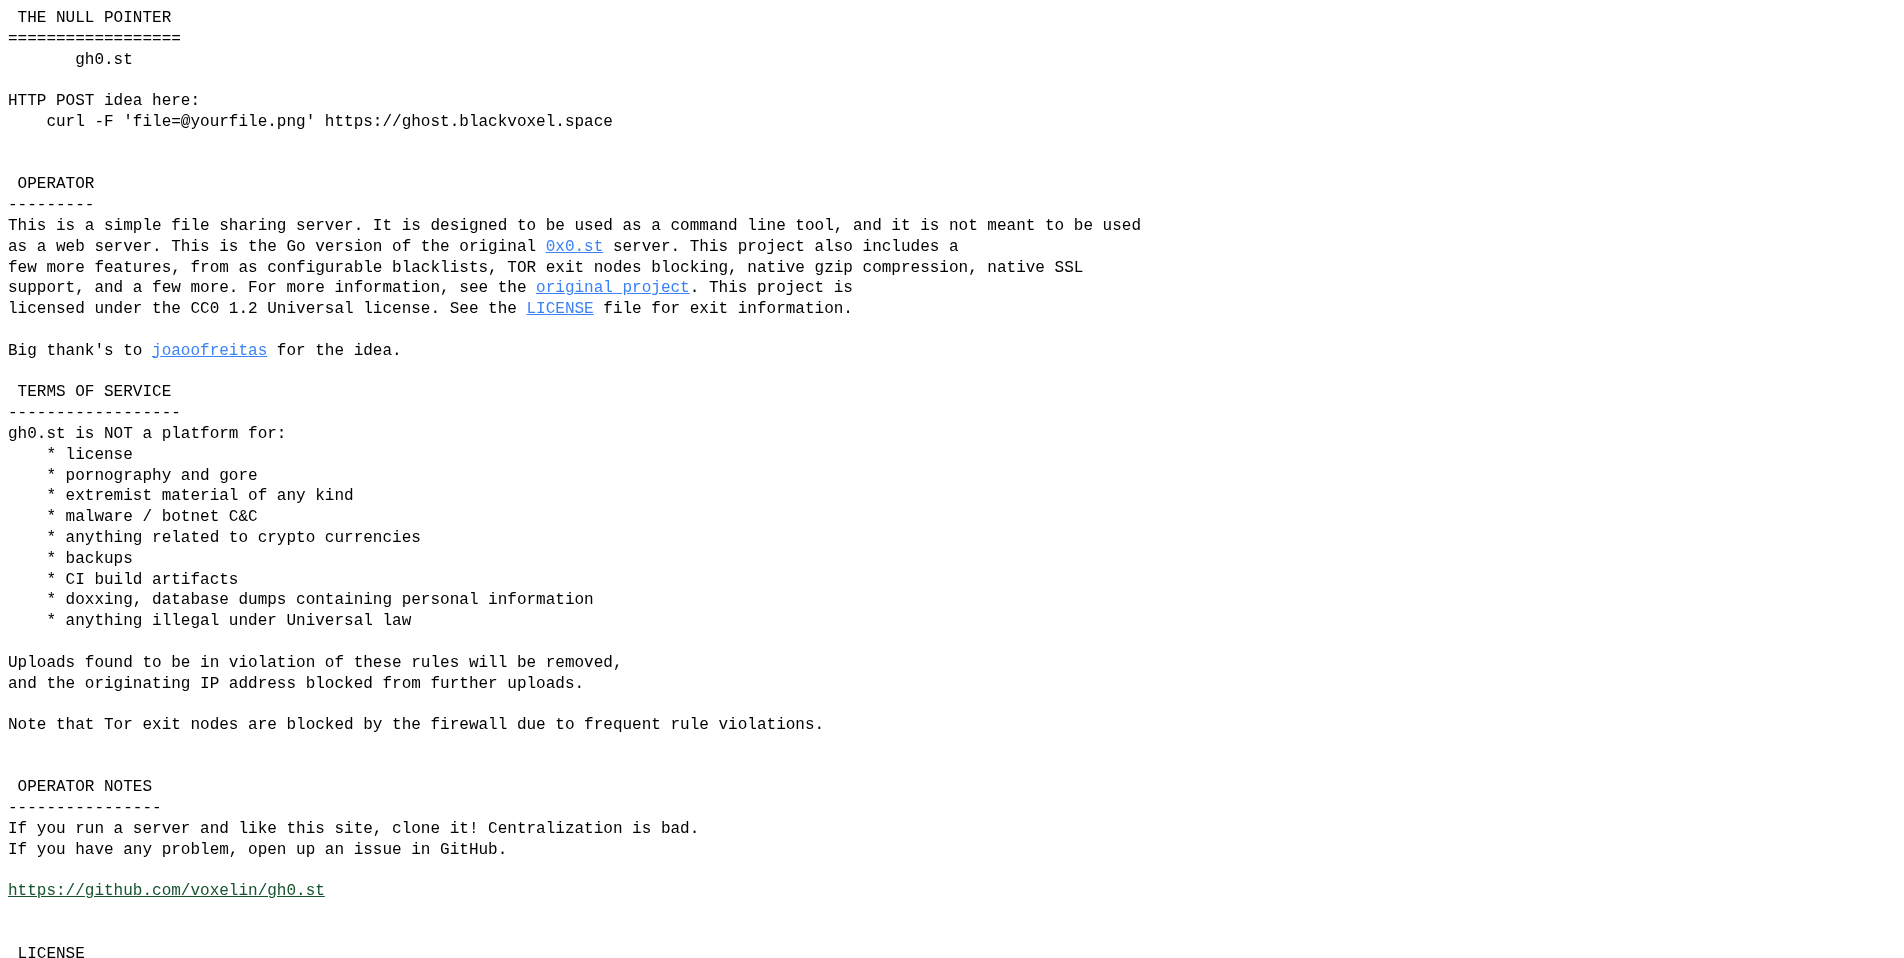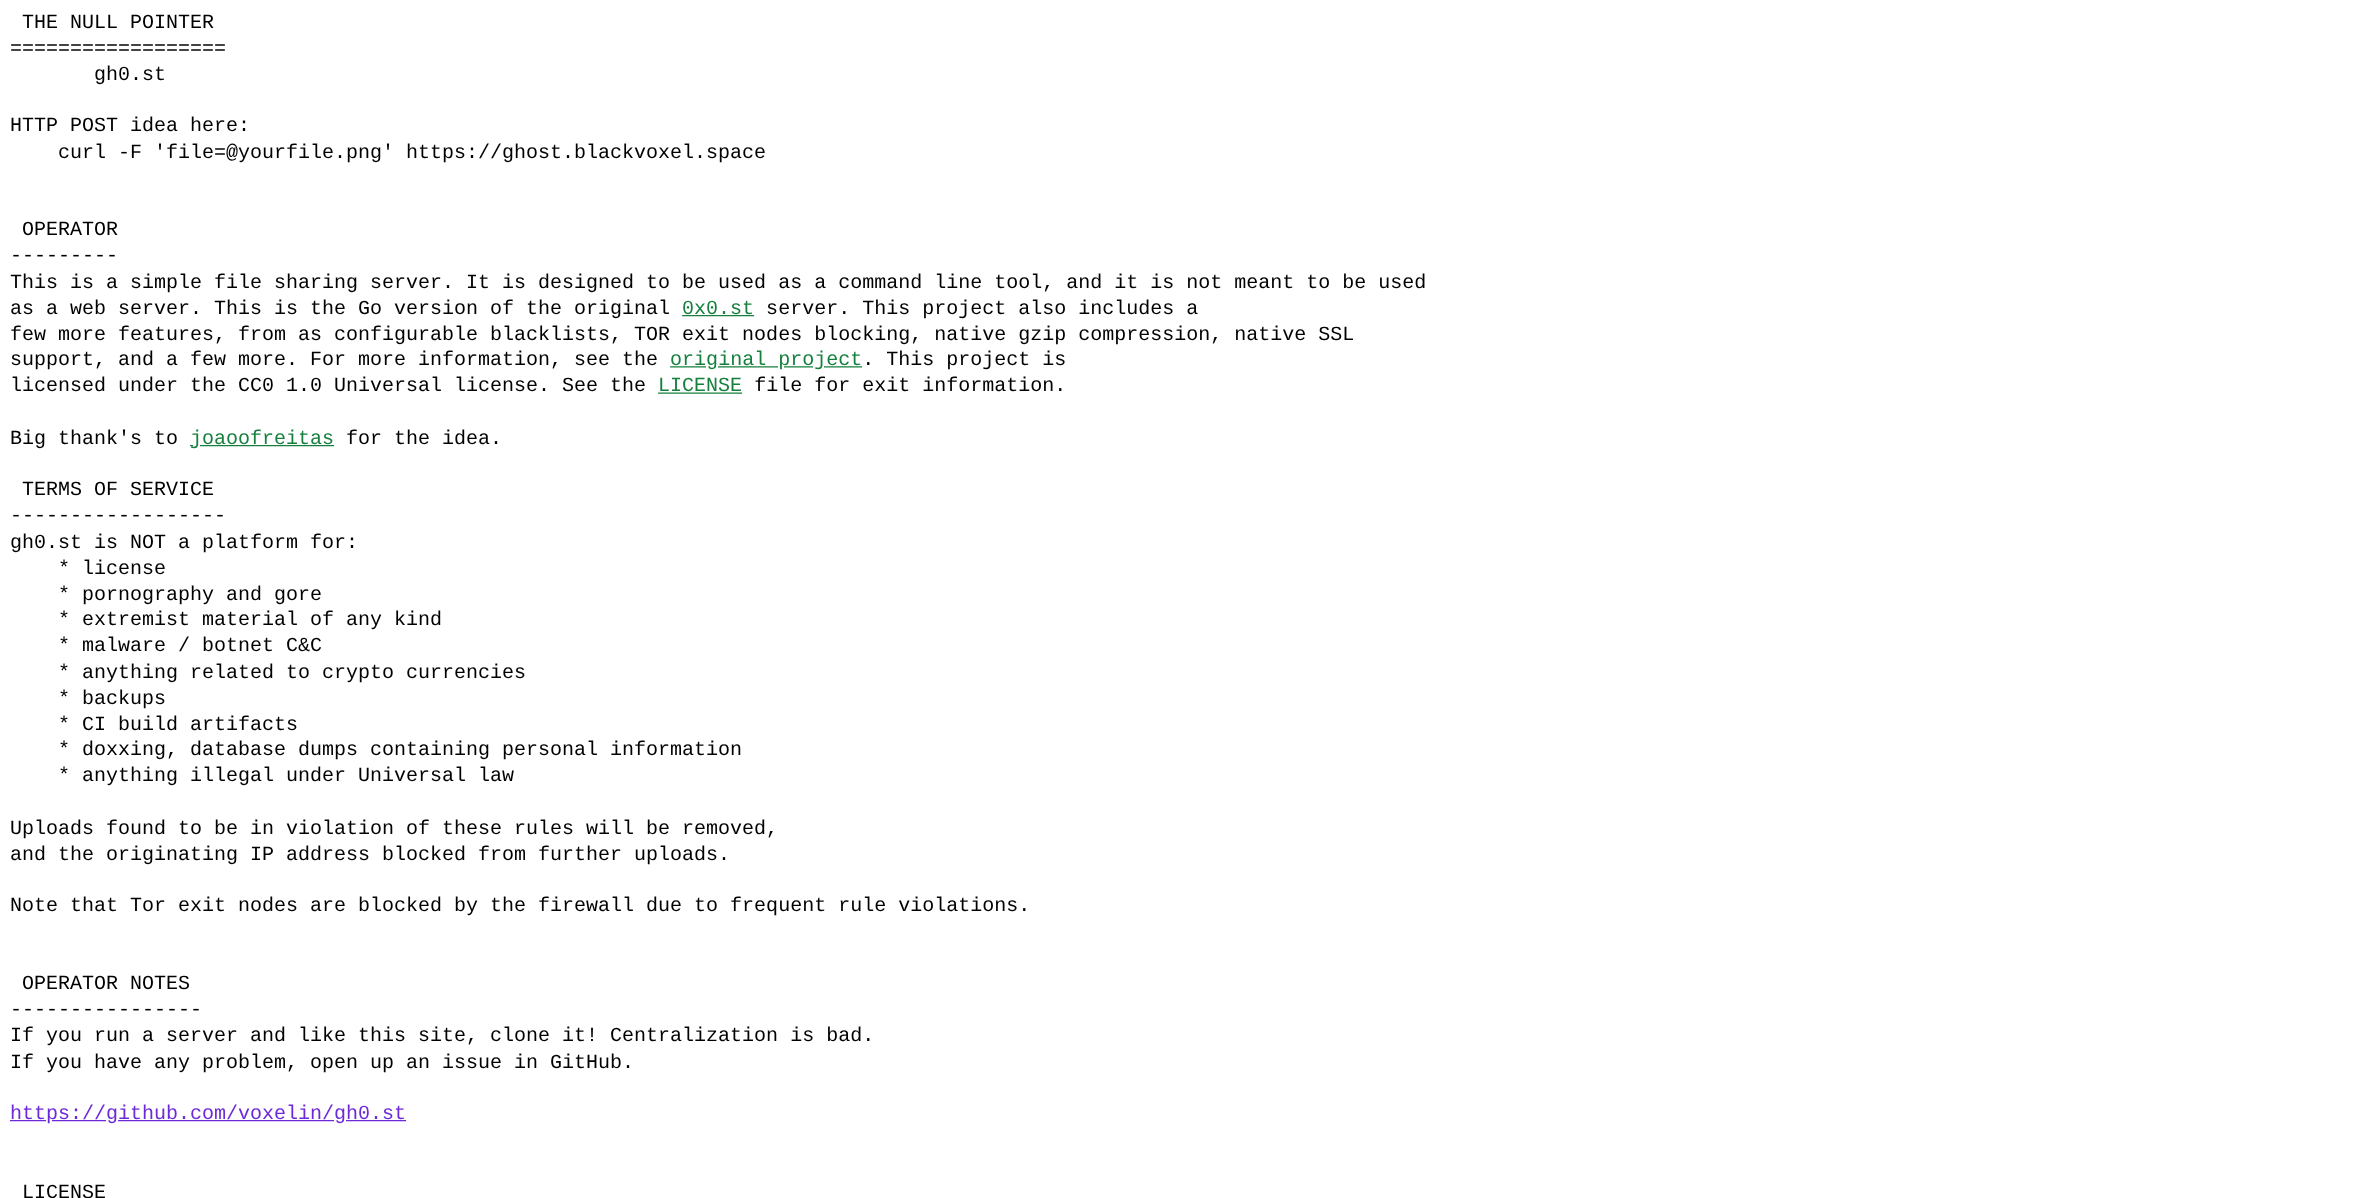--- a/index.html
+++ b/index.html
@@ -10,45 +10,45 @@
       padding: 8px;
       background: #ffffff;
       color: #000000;
     }
     pre {
       font-family: inherit;
       margin: 0;
       white-space: pre;
     }
     a {
-      color: #15803d;
+      color: #3b82f6;
       text-decoration: underline;
     }
     a.visited {
-      color: #6d28d9;
+      color: #14532d;
     }
   </style>
 </head>
 <body>
 
 <pre><span> THE NULL POINTER</span>
 <span>==================</span>
 <span>       gh0.st</span>
 
 <span>HTTP POST idea here:</span>
 <span>    curl -F 'file=@yourfile.png' https://ghost.blackvoxel.space</span>
 
 
 <span> OPERATOR</span>
 <span>---------</span>
 <span>This is a simple file sharing server. It is designed to be used as a command line tool, and it is not meant to be used</span>
 <span>as a web server. This is the Go version of the original </span><a href="#">0x0.st</a><span> server. This project also includes a</span>
 <span>few more features, from as configurable blacklists, TOR exit nodes blocking, native gzip compression, native SSL</span>
 <span>support, and a few more. For more information, see the </span><a href="#">original project</a><span>. This project is</span>
-<span>licensed under the CC0 1.0 Universal license. See the </span><a href="#">LICENSE</a><span> file for exit information.</span>
+<span>licensed under the CC0 1.2 Universal license. See the </span><a href="#">LICENSE</a><span> file for exit information.</span>
 
 <span>Big thank's to </span><a href="#">joaoofreitas</a><span> for the idea.</span>
 
 <span> TERMS OF SERVICE</span>
 <span>------------------</span>
 <span>gh0.st is NOT a platform for:</span>
 <span>    * license</span>
 <span>    * pornography and gore</span>
 <span>    * extremist material of any kind</span>
 <span>    * malware / botnet C&amp;C</span>

